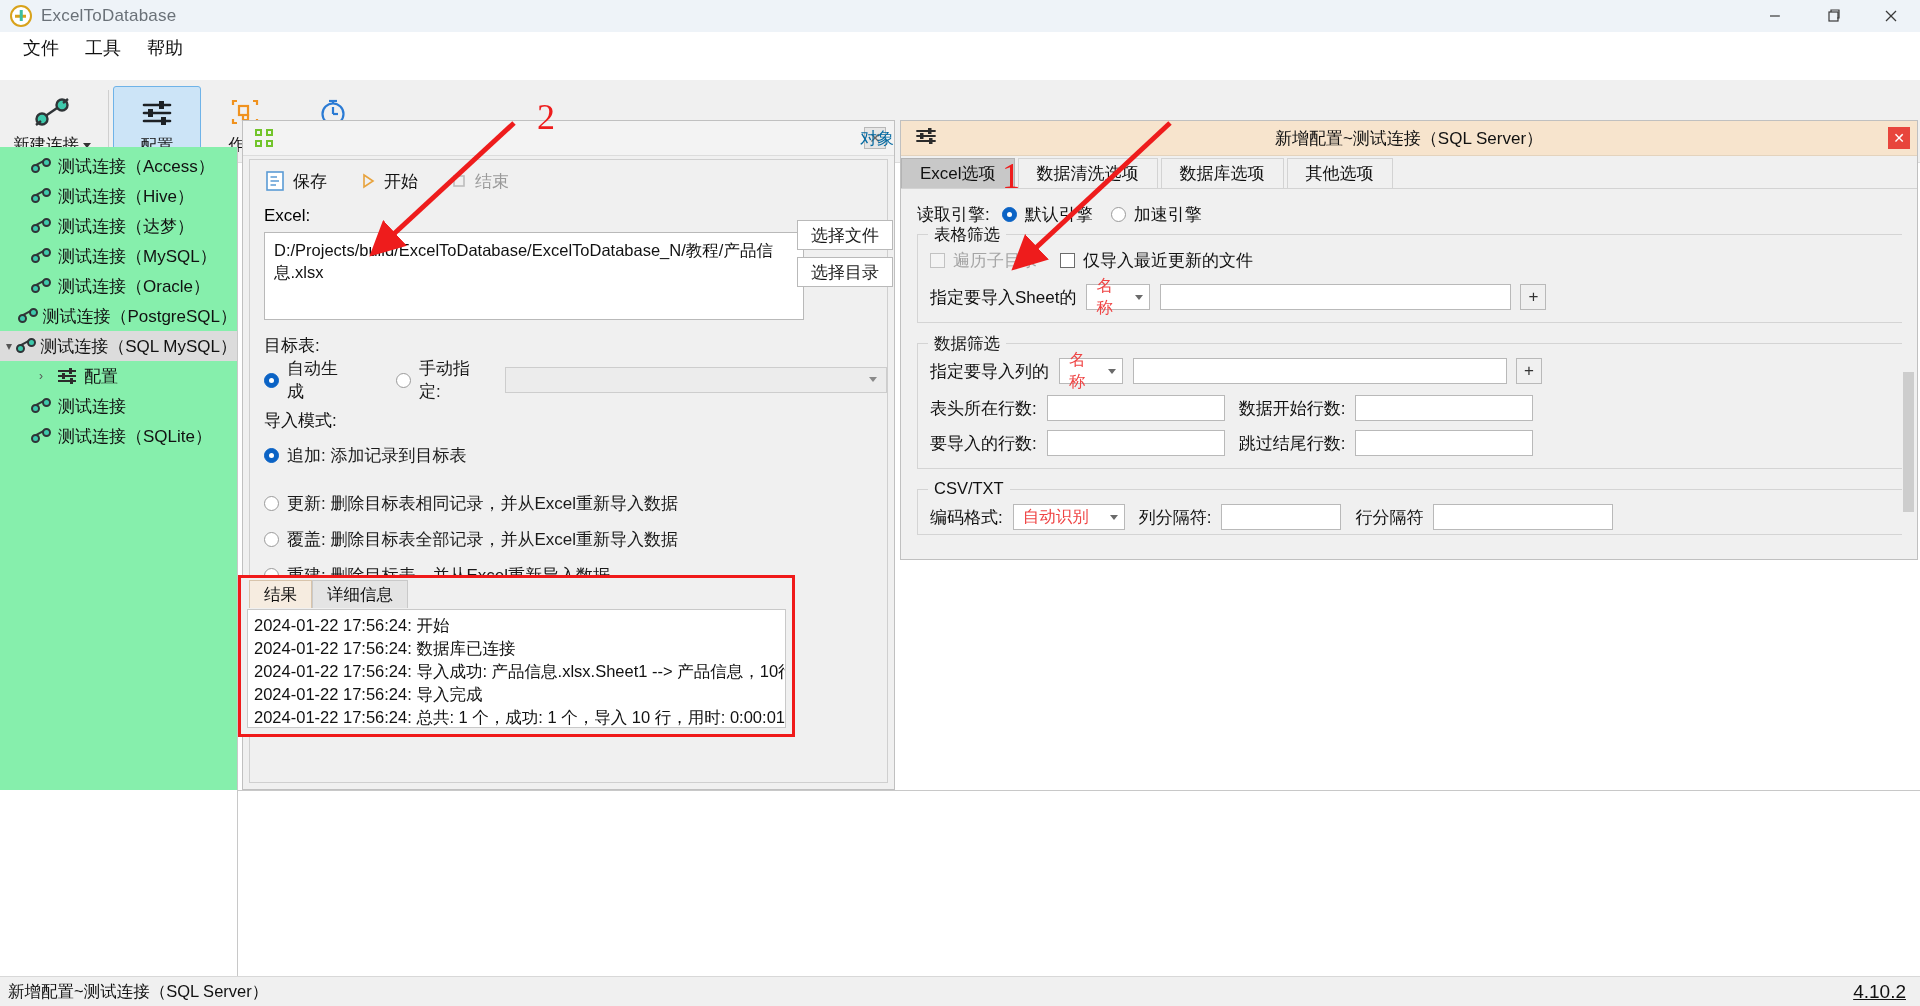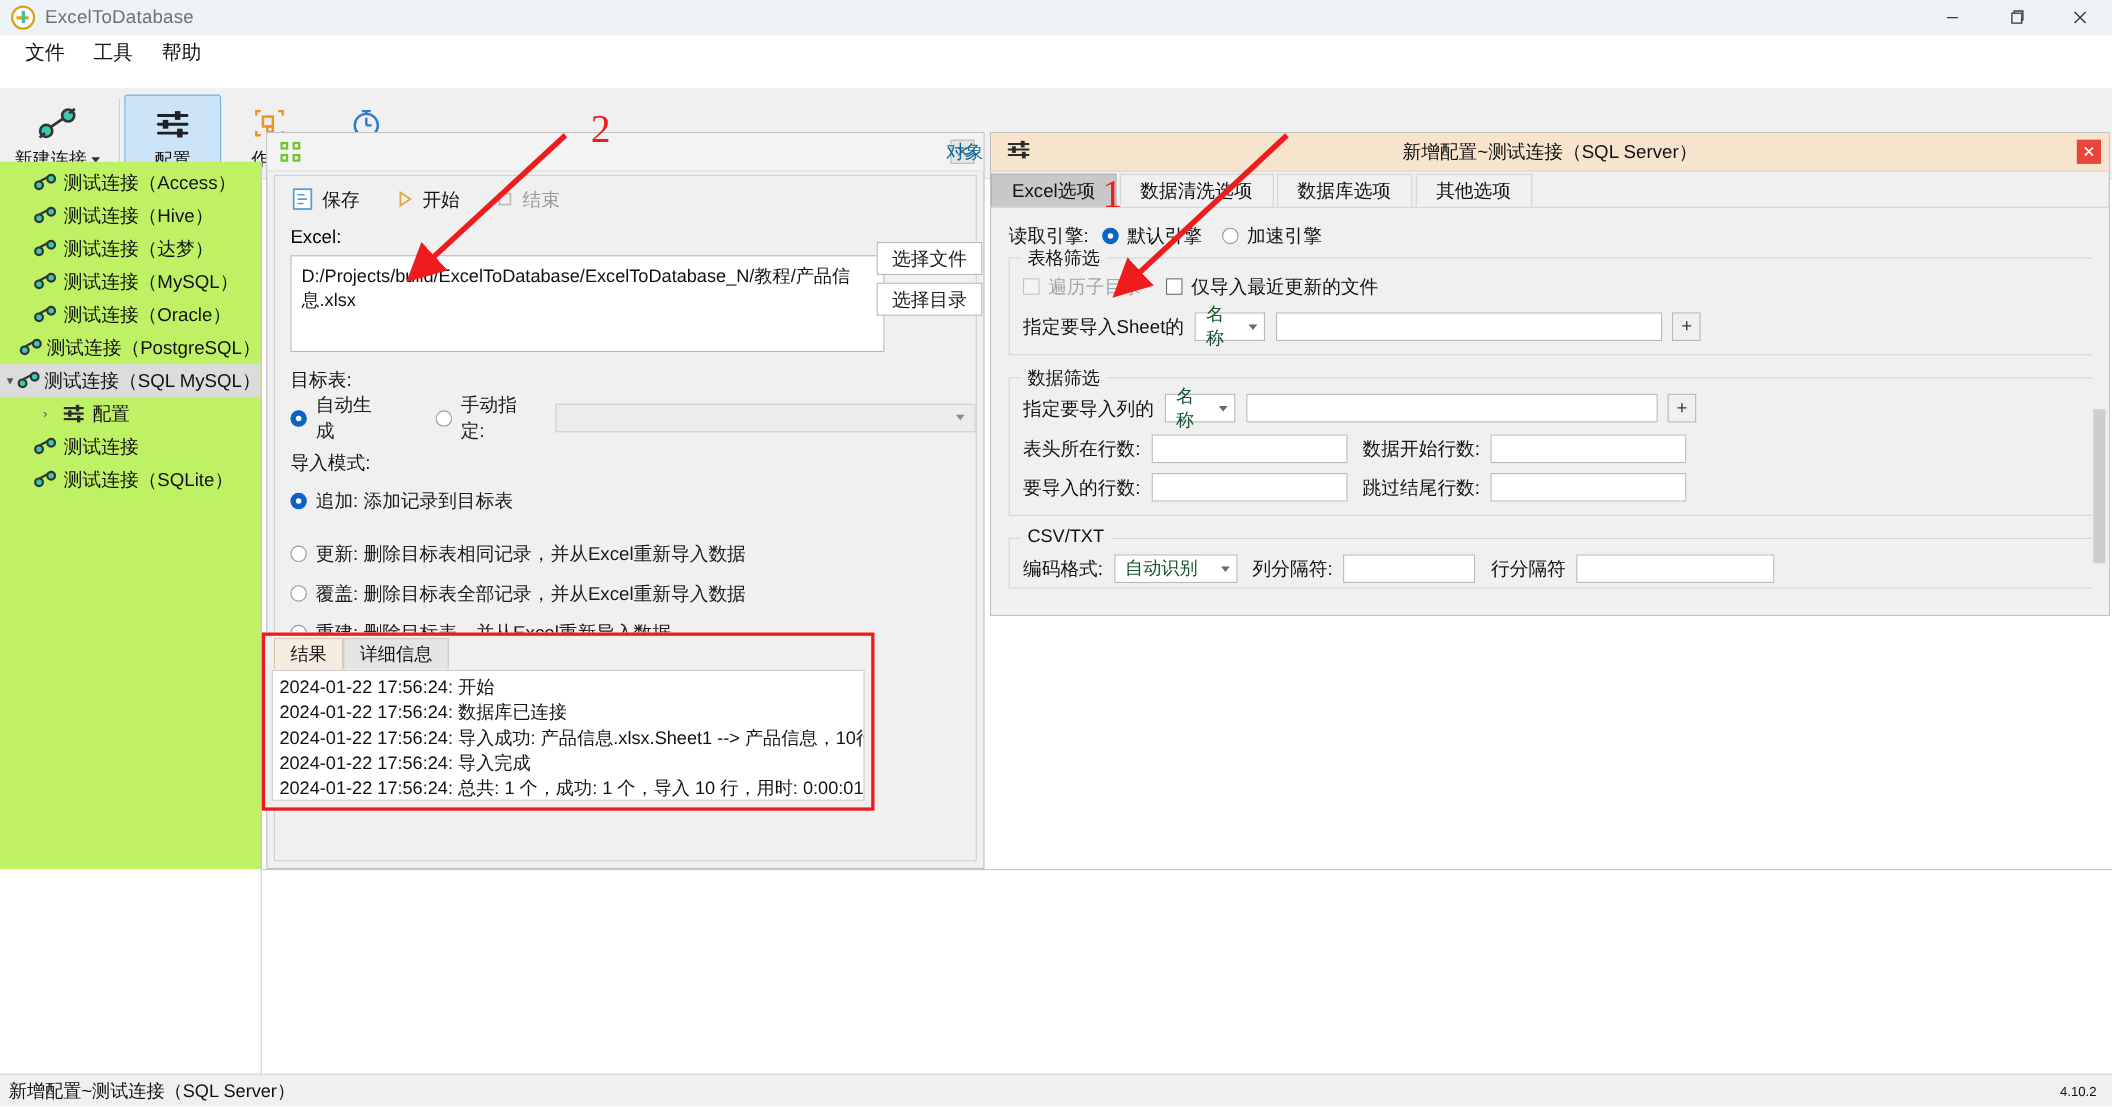--- a/index.html
+++ b/index.html
@@ -68,21 +68,21 @@
     content:""; display:inline-block; margin-left:4px;
     border-left:4px solid transparent; border-right:4px solid transparent;
     border-top:5px solid #333; vertical-align:2px;
   }
   .rb-sep { width:1px; height:60px; background:#cfcfcf; margin:4px 4px 0 4px;}
   .rb-active { background:#cce4f7; border:1px solid #6fb3e8; border-radius:3px; }
 
   
   .tree {
     position:absolute; left:0; top:147px; width:238px; height:643px;
-    background:#bef264; border-right:1px solid #c8c8c8; box-sizing:border-box;
+    background:#86efac; border-right:1px solid #c8c8c8; box-sizing:border-box;
     padding-top:4px; overflow:hidden;
   }
   .tnode {
     height:30px; display:flex; align-items:center; font-size:17px; color:#111;
     padding-left:2px; white-space:nowrap;
   }
   .tnode.sel { background:#dcdcdc; }
   .t-arrow { width:26px; text-align:center; color:#555; font-size:12px; }
   .t-ind { width:26px; }
   .t-icon { width:26px; display:flex; align-items:center; justify-content:center;}
@@ -241,21 +241,21 @@
     padding:0 6px; font-size:16.5px; color:#111;
   }
   .chk {
     width:15px; height:15px; border:1.5px solid #6b6b6b; background:#fff;
     box-sizing:border-box; margin-right:8px; flex:none;
   }
   .chk.dis { border-color:#c2c2c2; background:#f4f4f4;}
   .combo {
     height:26px; min-width:60px; background:#fff; border:1px solid #b9b9b9;
     box-sizing:border-box; display:flex; align-items:center; padding:0 6px 0 9px;
-    font-size:16.5px; color:#14532d;
+    font-size:16.5px; color:#ef4444;
   }
   .combo .cv { margin-right:8px; }
   .combo .caret{
     border-left:4.5px solid transparent; border-right:4.5px solid transparent;
     border-top:5px solid #6a6a6a; margin-left:auto;
   }
   .txt {
     height:26px; background:#fff; border:1px solid #b9b9b9; box-sizing:border-box;
   }
   .plusbtn {
@@ -272,21 +272,21 @@
     position:absolute; left:1px; top:180px; width:11px; height:140px; background:#cdcdcd;
   }
 
   
   .statusbar {
     position:absolute; left:0; bottom:0; width:1920px; height:30px;
     background:#f0f0f0; border-top:1px solid #d8d8d8; display:flex;
     align-items:center; box-sizing:border-box;
   }
   .sb-left { margin-left:8px; font-size:16.5px; color:#111;}
-  .sb-right { margin-left:auto; margin-right:14px; font-size:12px; color:#111;}
+  .sb-right { margin-left:auto; margin-right:14px; font-size:19px; color:#111;text-decoration:underline;}
 
   
   .anno { position:absolute; pointer-events:none; z-index:60; }
   .anno-num { position:absolute; color:#ee1c1c; font-size:36px; font-weight:400; z-index:61;
               font-family:"Liberation Serif", serif;}
   .bottom-white {
     position:absolute; left:238px; top:790px; width:1682px; height:186px; background:#fff;
     border-top:1px solid #c8c8c8;
   }
   .left-bottom-white{

